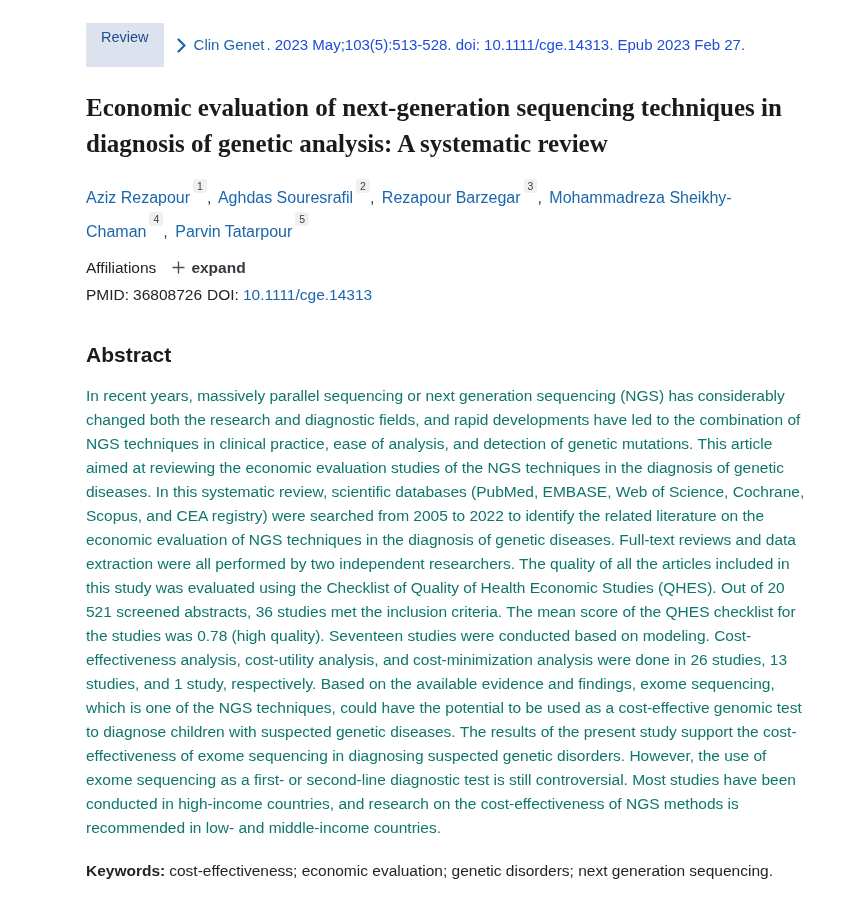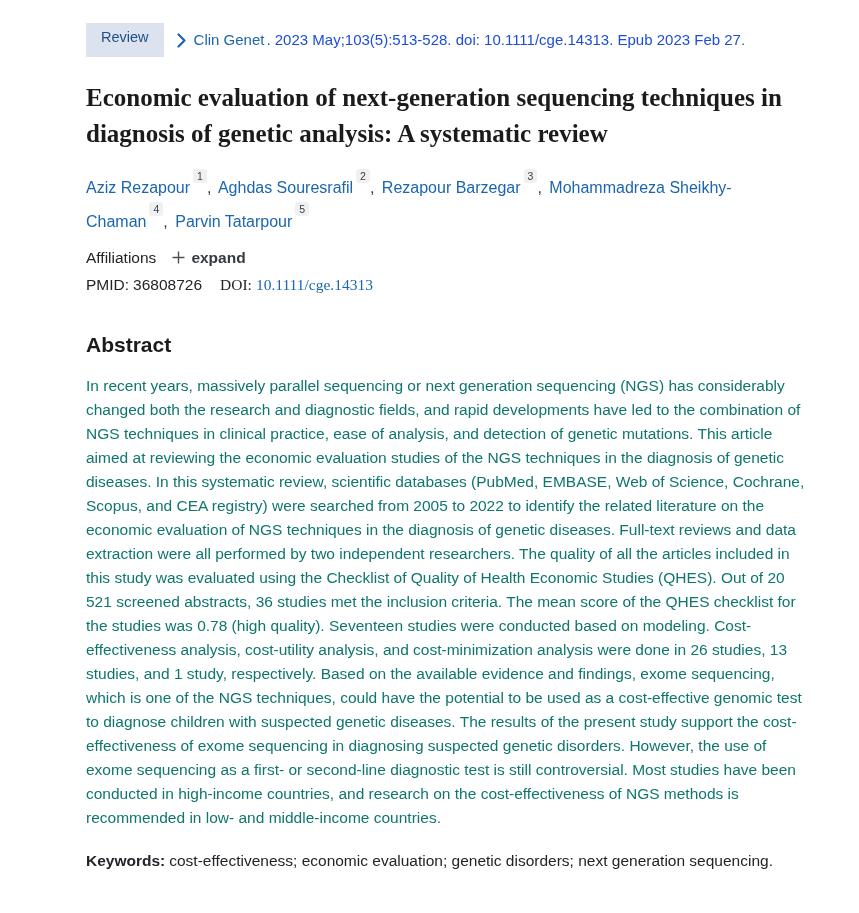--- a/index.html
+++ b/index.html
@@ -21,21 +21,21 @@
     display: flex;
     align-items: center;
     font-size: 15px;
     line-height: 26px;
     white-space: nowrap;
   }
   .badge {
     background: #dce3ee;
     color: #1f4e8c;
     font-size: 14.5px;
-    padding: 1px 15px 7px 15px;
+    padding: 1px 15px 17px 15px;
     display: inline-block;
   }
   .chevron-wrap {
     display: inline-flex;
     align-items: center;
     margin: 0 7px 0 12px;
   }
   .journal-link {
     color: #1b66ad;
     text-decoration: none;
@@ -101,21 +101,21 @@
     font-weight: bold;
   }
   
   .ids-row {
     margin-top: 9px;
     font-size: 15.5px;
     color: #212529;
   }
   .id-label { color: #212529; }
   .id-value { margin-left: 4px; }
-  .doi-group { margin-left: 18px; font-family: Liberation Serif, serif; }
+  .doi-group { margin-left: 5px; }
   .doi-link {
     color: #1b66ad;
     text-decoration: none;
     margin-left: 4px;
     cursor: pointer;
   }
   
   .abstract-heading {
     font-family: Liberation Sans, sans-serif;
     font-size: 21px;

